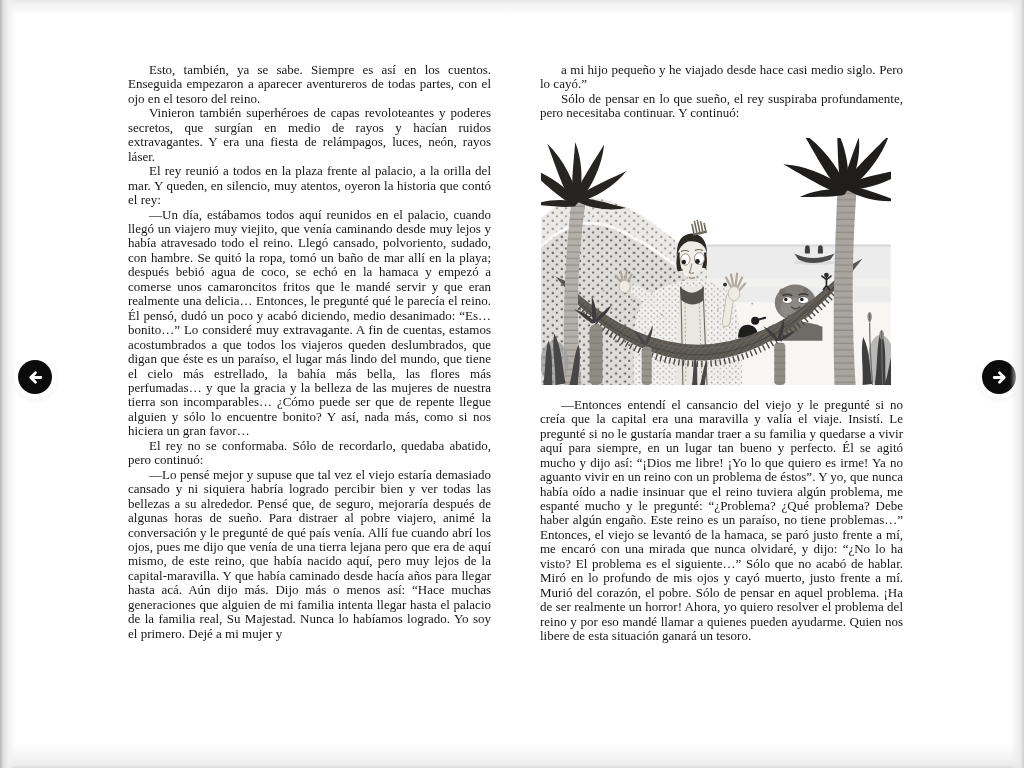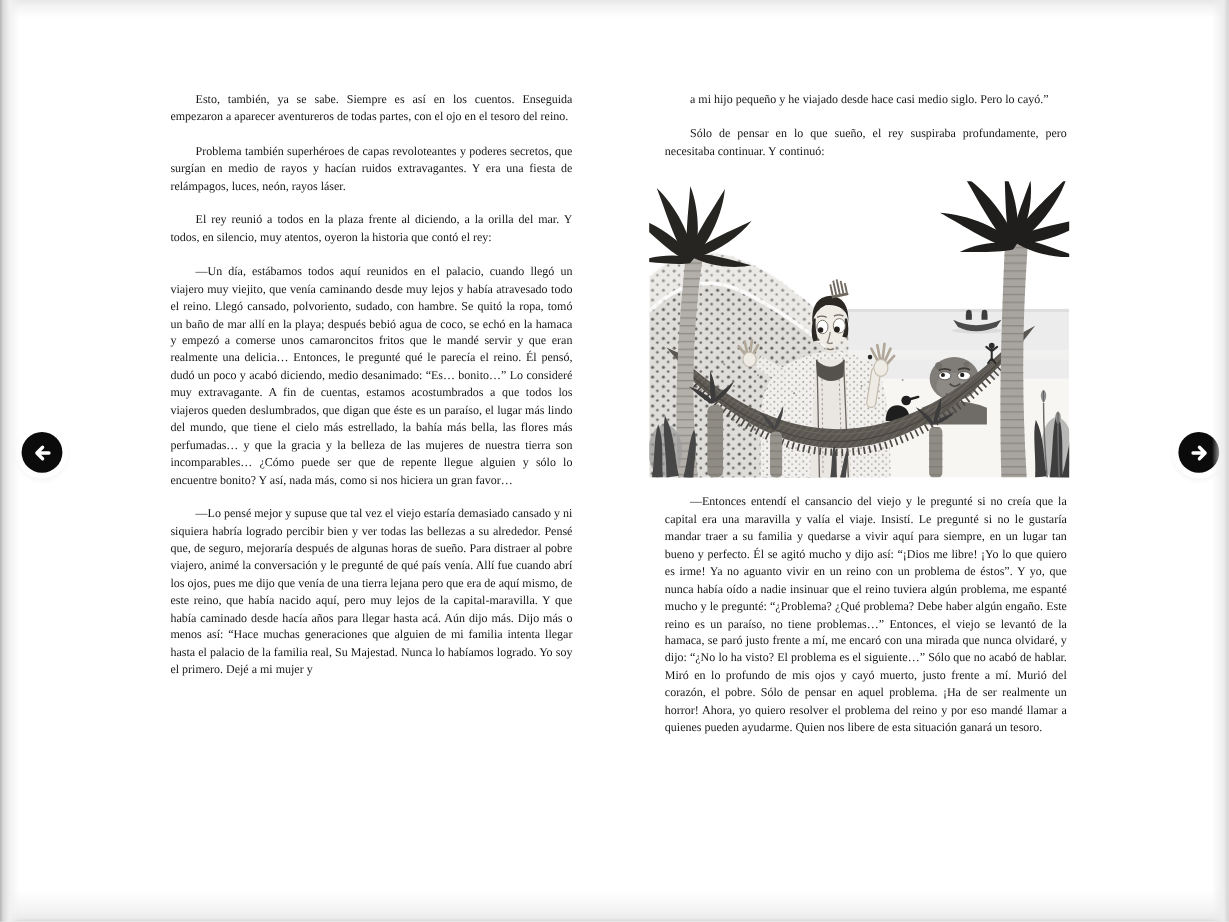--- a/index.html
+++ b/index.html
@@ -7,21 +7,21 @@
     width:1024px;height:768px;position:relative;overflow:hidden;
     background:#ffffff;
     font-family:"Liberation Serif","DejaVu Serif",serif;
     color:#161616;
   }
   
   .column{position:absolute;top:63px;width:363px}
   .col-left{left:128px}
   .col-right{left:540px}
   p.para{
-    margin:14px;font-size:10px;line-height:14.45px;
+    margin:0;font-size:13px;line-height:14.45px;
     text-align:justify;text-indent:21px;
   }
   .illustration-wrap{margin:17px 0 13px 1px;width:350px;height:247px}
   svg.illo{display:block}
   
   .nav-btn{
     position:absolute;top:360px;width:34px;height:34px;border-radius:50%;
     background:#0b0b0b;border:none;padding:0;cursor:pointer;
     display:flex;align-items:center;justify-content:center;
     box-shadow:0 0 0 5px rgba(255,255,255,0.92), 0 2px 8px rgba(0,0,0,0.22);
@@ -40,23 +40,24 @@
   .edge-right{top:0;bottom:0;right:0;width:14px;
     background:linear-gradient(to left,#d0d0d0 0,#ececec 4px,rgba(255,255,255,0) 100%)}
 </style>
 </head>
 <body>
 
 <div>
 
   <div class="column col-left">
     <p class="para">Esto, también, ya se sabe. Siempre es así en los cuentos. Enseguida empezaron a aparecer aventureros de todas partes, con el ojo en el tesoro del reino.</p>
-    <p class="para">Problema también superhéroes de capas revoloteantes y poderes secretos, que surgían en medio de rayos y hacían ruidos extravagantes. Y era una fiesta de relámpagos, luces, neón, rayos láser.</p>
-    <p class="para">El rey reunió a todos en la plaza frente al diciendo, a la orilla del mar. Y todos, en silencio, muy atentos, oyeron la historia que contó el rey:</p>
+    <p class="para">Vinieron también superhéroes de capas revoloteantes y poderes secretos, que surgían en medio de rayos y hacían ruidos extravagantes. Y era una fiesta de relámpagos, luces, neón, rayos láser.</p>
+    <p class="para">El rey reunió a todos en la plaza frente al palacio, a la orilla del mar. Y queden, en silencio, muy atentos, oyeron la historia que contó el rey:</p>
     <p class="para">—Un día, estábamos todos aquí reunidos en el palacio, cuando llegó un viajero muy viejito, que venía caminando desde muy lejos y había atravesado todo el reino. Llegó cansado, polvoriento, sudado, con hambre. Se quitó la ropa, tomó un baño de mar allí en la playa; después bebió agua de coco, se echó en la hamaca y empezó a comerse unos camaroncitos fritos que le mandé servir y que eran realmente una delicia… Entonces, le pregunté qué le parecía el reino. Él pensó, dudó un poco y acabó diciendo, medio desanimado: “Es… bonito…” Lo consideré muy extravagante. A fin de cuentas, estamos acostumbrados a que todos los viajeros queden deslumbrados, que digan que éste es un paraíso, el lugar más lindo del mundo, que tiene el cielo más estrellado, la bahía más bella, las flores más perfumadas… y que la gracia y la belleza de las mujeres de nuestra tierra son incomparables… ¿Cómo puede ser que de repente llegue alguien y sólo lo encuentre bonito? Y así, nada más, como si nos hiciera un gran favor…</p>
+    <p class="para">El rey no se conformaba. Sólo de recordarlo, quedaba abatido, pero continuó:</p>
     <p class="para">—Lo pensé mejor y supuse que tal vez el viejo estaría demasiado cansado y ni siquiera habría logrado percibir bien y ver todas las bellezas a su alrededor. Pensé que, de seguro, mejoraría después de algunas horas de sueño. Para distraer al pobre viajero, animé la conversación y le pregunté de qué país venía. Allí fue cuando abrí los ojos, pues me dijo que venía de una tierra lejana pero que era de aquí mismo, de este reino, que había nacido aquí, pero muy lejos de la capital-maravilla. Y que había caminado desde hacía años para llegar hasta acá. Aún dijo más. Dijo más o menos así: “Hace muchas generaciones que alguien de mi familia intenta llegar hasta el palacio de la familia real, Su Majestad. Nunca lo habíamos logrado. Yo soy el primero. Dejé a mi mujer y</p>
   </div>
 
   <div class="column col-right">
     <p class="para">a mi hijo pequeño y he viajado desde hace casi medio siglo. Pero lo cayó.”</p>
     <p class="para">Sólo de pensar en lo que sueño, el rey suspiraba profundamente, pero necesitaba continuar. Y continuó:</p>
 
     <div class="illustration-wrap">
       <svg class="illo" width="350" height="247" viewBox="0 0 348 246" xmlns="http://www.w3.org/2000/svg">
         <defs>

